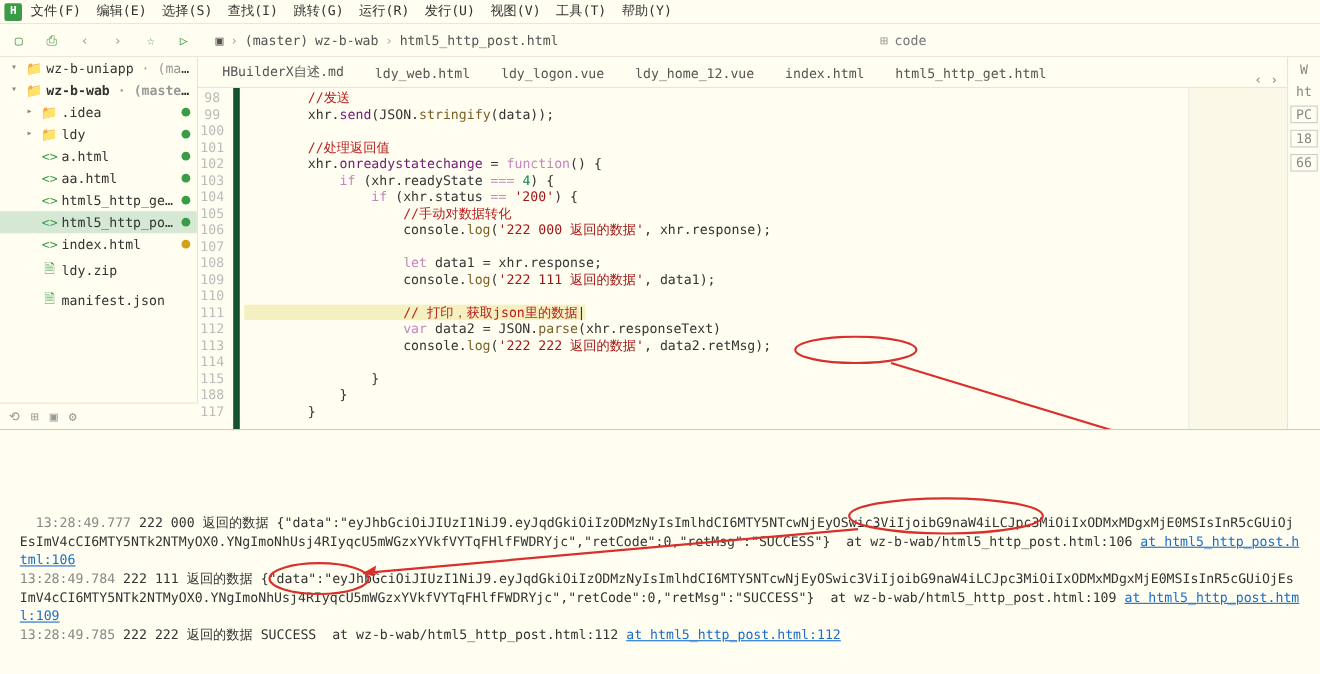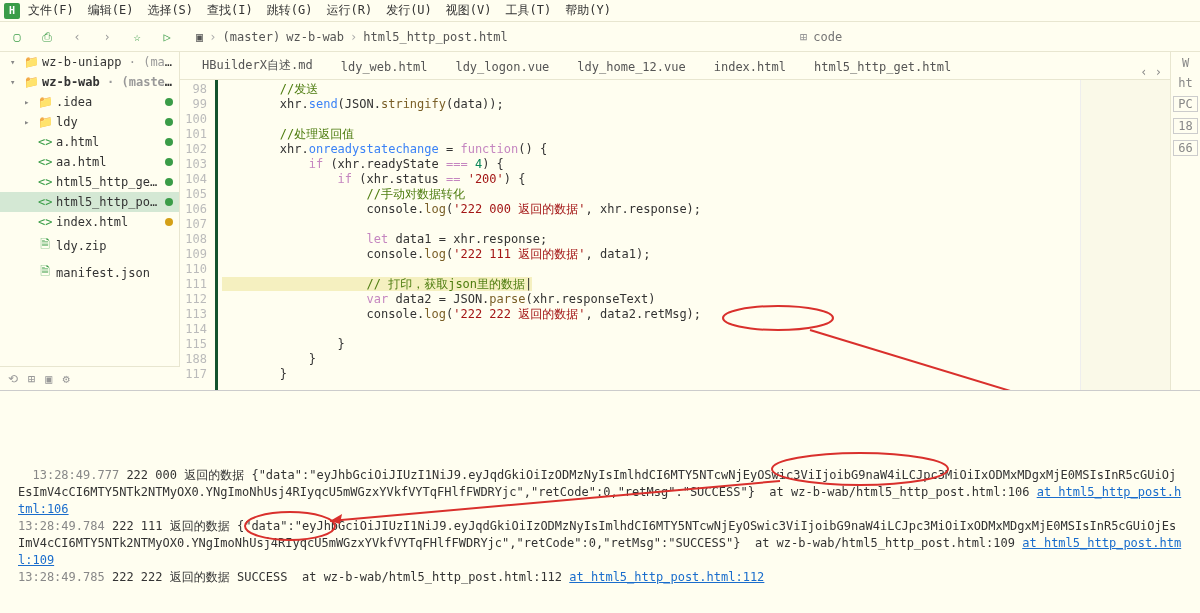--- a/index.html
+++ b/index.html
@@ -25,27 +25,27 @@
 .sbrow .dot{width:8px;height:8px;border-radius:50%;margin-left:auto}
 .dot.green{background:#3a9c47}
 .dot.yellow{background:#d4a017}
 .sbfoot{position:absolute;bottom:223px;left:0;width:180px;height:24px;border-top:1px solid #e8e6d0;display:flex;align-items:center;padding:0 8px;gap:10px;color:#999;background:#fffef0}
 .editor{flex:1;display:flex;flex-direction:column;background:#fffef0;position:relative}
 .tabs{height:28px;display:flex;align-items:end;background:#fffef0;border-bottom:1px solid #e8e6d0;padding-left:8px;gap:0}
 .tab{padding:5px 14px;color:#555;cursor:pointer;white-space:nowrap}
 .tab.active{background:#3a9c47;color:#fff}
 .tabnav{margin-left:auto;padding:0 8px;color:#888}
 .codearea{flex:1;display:flex;overflow:hidden;position:relative}
-.gutter{width:38px;background:#fffef0;text-align:right;padding:2px 8px 2px 2px;color:#bbb;border-right:3px solid #14532d;line-height:15px}
+.gutter{width:38px;background:#fffef0;text-align:center;padding:2px 8px 2px 2px;color:#bbb;border-right:6px solid #14532d;line-height:15px}
 .gutter div{height:15px}
 .code{flex:1;padding:2px 4px;line-height:15px;font-family:Consolas,monospace;white-space:pre;overflow:hidden}
 .code .ln{height:15px}
-.c-cm{color:#4d7c0f}
+.c-cm{color:#b91c1c}
 .c-kw{color:#c586c0}
-.c-prop{color:#3b82f6}
+.c-prop{color:#701a75}
 .c-fn{color:#795e26}
 .c-str{color:#a31515}
 .c-num{color:#098658}
 .hl{background:#f5f0c0}
 .minimap{width:90px;background:#faf9e8;border-left:1px solid #eee}
 .rpanel{width:30px;background:#fffef0;border-left:1px solid #e8e6d0;padding:4px 2px;color:#888;font-size:10px}
 .rpanel div{margin-bottom:6px;text-align:center}
 .console{height:223px;border-top:1px solid #ccc;background:#fffef0;display:flex;flex-direction:column}
 .chead{height:28px;display:flex;align-items:center;padding:0 18px;border-bottom:1px solid #e8e6d0}
 .chead .ctitle{font-weight:normal}

